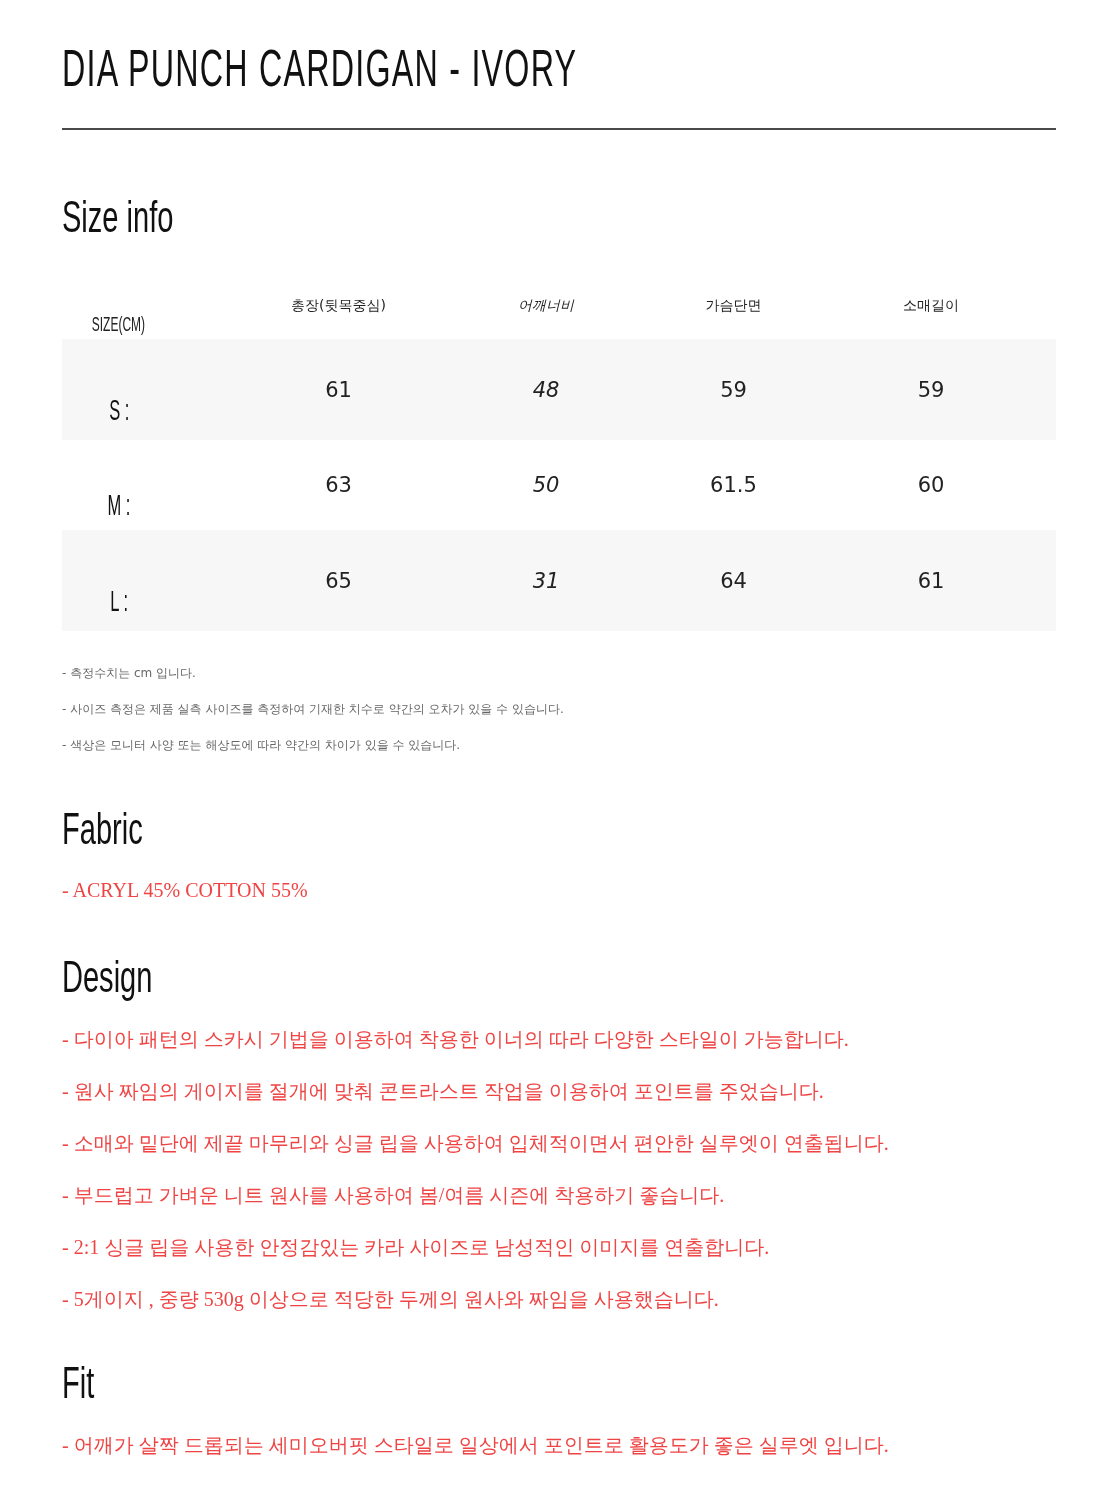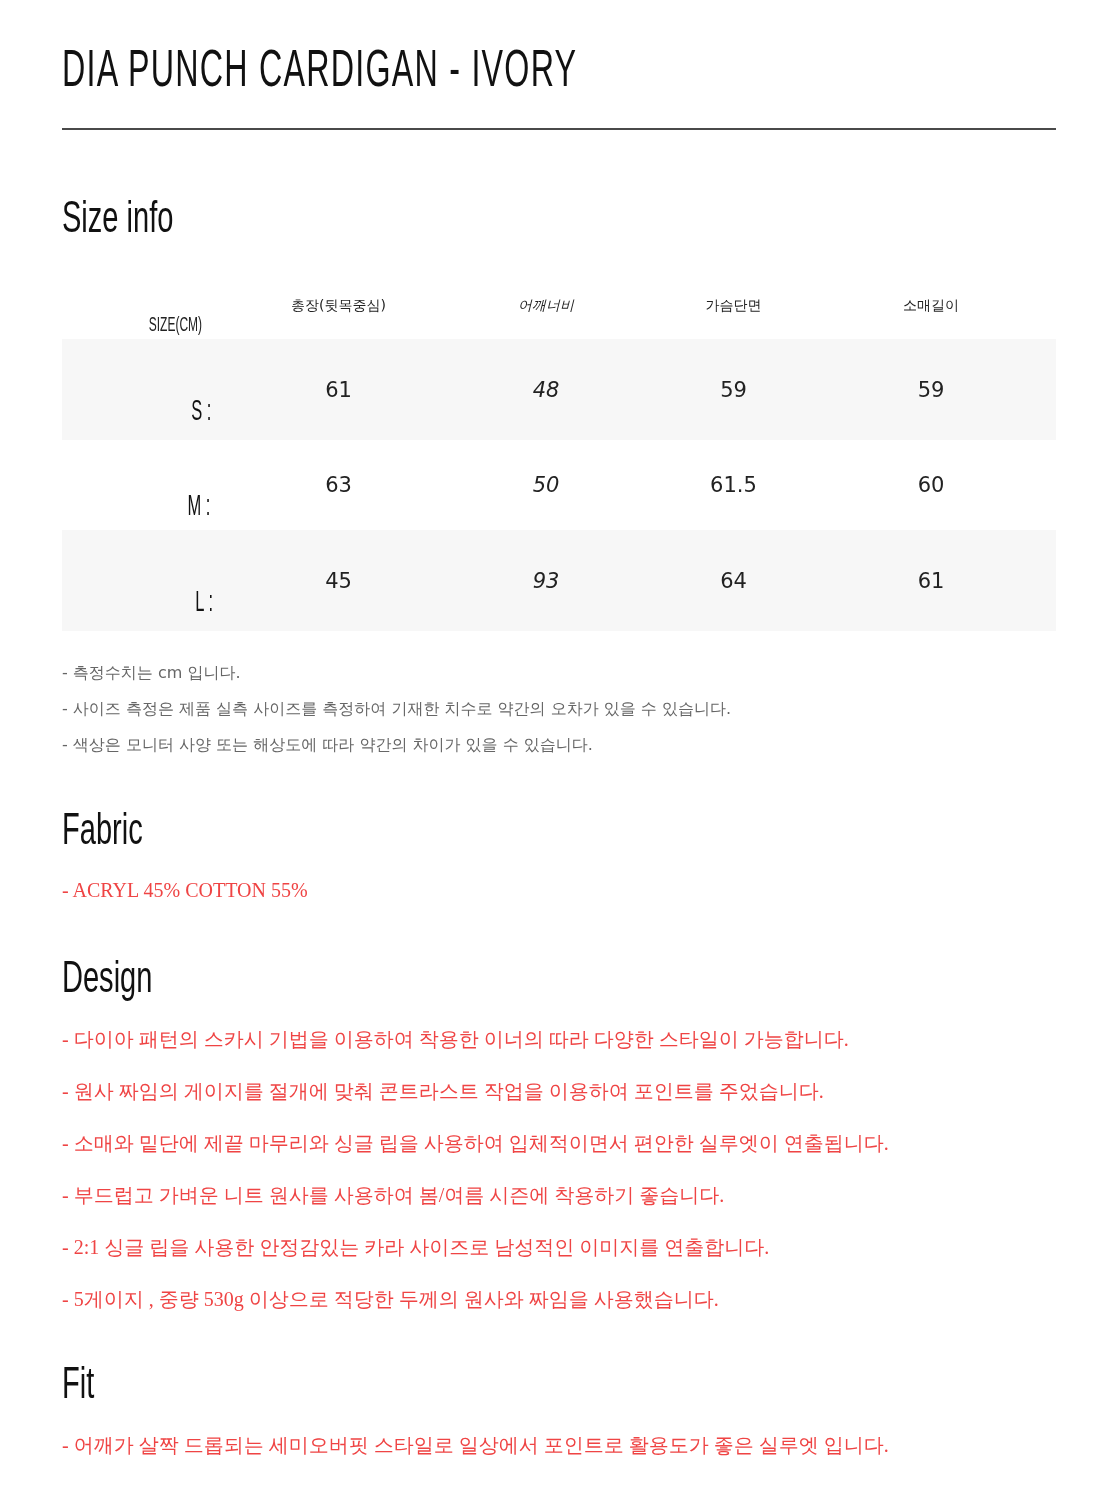--- a/index.html
+++ b/index.html
@@ -63,21 +63,21 @@
     .thead {
       height: 69px;
       display: flex;
       align-items: center;
     }
     .row {
       display: flex;
       align-items: center;
     }
     .row.shaded { background: #f7f7f7; }
-    .c0 { width: 158px; text-align: right; margin-top: 40px; }
+    .c0 { width: 158px; text-align: center; margin-top: 40px; }
     .c1 { width: 237px; text-align: center; }
     .c2 { width: 178px; text-align: center; font-style: italic; }
     .c3 { width: 197px; text-align: center; }
     .c4 { width: 198px; text-align: center; }
     .th-size {
       font-family: "Liberation Sans", sans-serif;
       font-size: 20px;
       display: inline-block;
       transform: scaleX(0.6);
       color: #222;
@@ -100,21 +100,21 @@
       font-size: 21px;
       color: #222;
       text-align: right;
     }
     .notes {
       position: absolute;
       top: 655px;
       left: 0;
     }
     .note {
-      font-size: 16px;
+      font-size: 12px;
       line-height: 36px;
       color: #666;
       white-space: nowrap;
     }
     .body-line {
       font-size: 20px;
       line-height: 52px;
       color: #ef4444;
       white-space: nowrap;
       font-family: Liberation Serif, serif;
@@ -154,22 +154,22 @@
     <div class="row" style="height:90px;">
       <div class="c0"><span class="size-label">M :</span></div>
       <div class="c1"><span class="cell">63</span></div>
       <div class="c2"><span class="cell">50</span></div>
       <div class="c3"><span class="cell">61.5</span></div>
       <div class="c4"><span class="cell">60</span></div>
     </div>
 
     <div class="row shaded" style="height:101px;">
       <div class="c0"><span class="size-label">L :</span></div>
-      <div class="c1"><span class="cell">45</span></div>
-      <div class="c2"><span class="cell">93</span></div>
+      <div class="c1"><span class="cell">65</span></div>
+      <div class="c2"><span class="cell">31</span></div>
       <div class="c3"><span class="cell">64</span></div>
       <div class="c4"><span class="cell">61</span></div>
     </div>
   </div>
 
   <div class="notes">
     <div class="note">- 측정수치는 cm 입니다.</div>
     <div class="note">- 사이즈 측정은 제품 실측 사이즈를 측정하여 기재한 치수로 약간의 오차가 있을 수 있습니다.</div>
     <div class="note">- 색상은 모니터 사양 또는 해상도에 따라 약간의 차이가 있을 수 있습니다.</div>
   </div>

